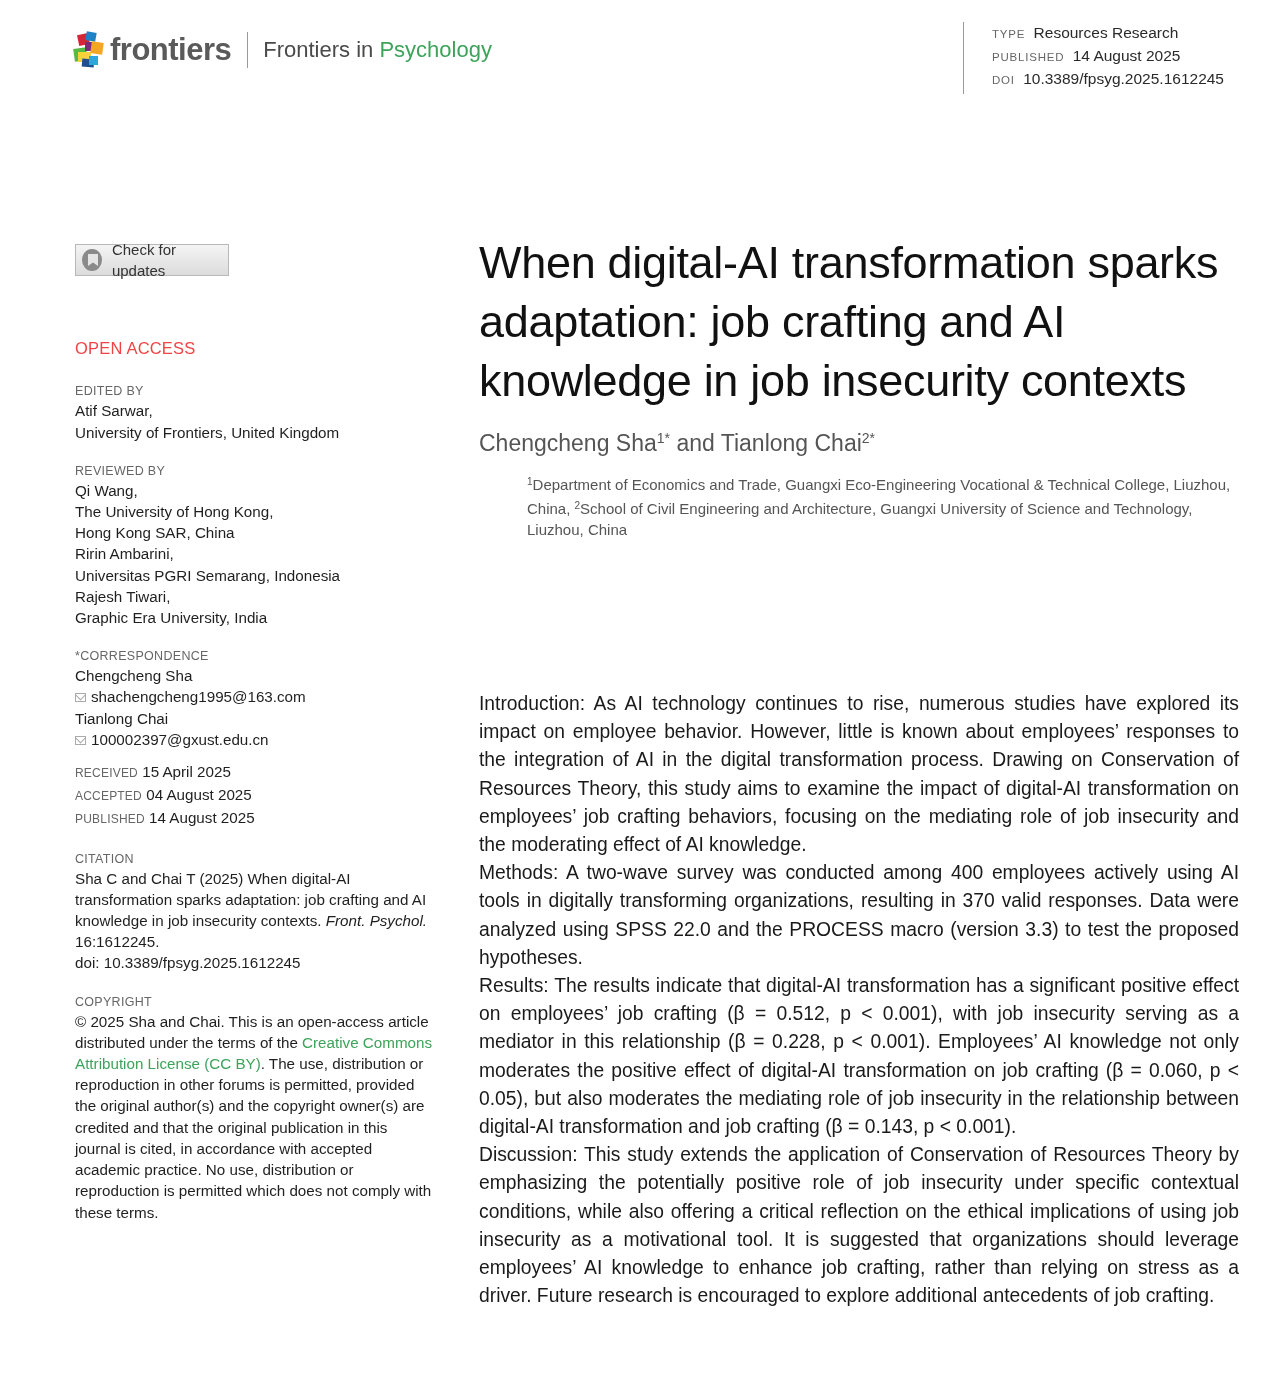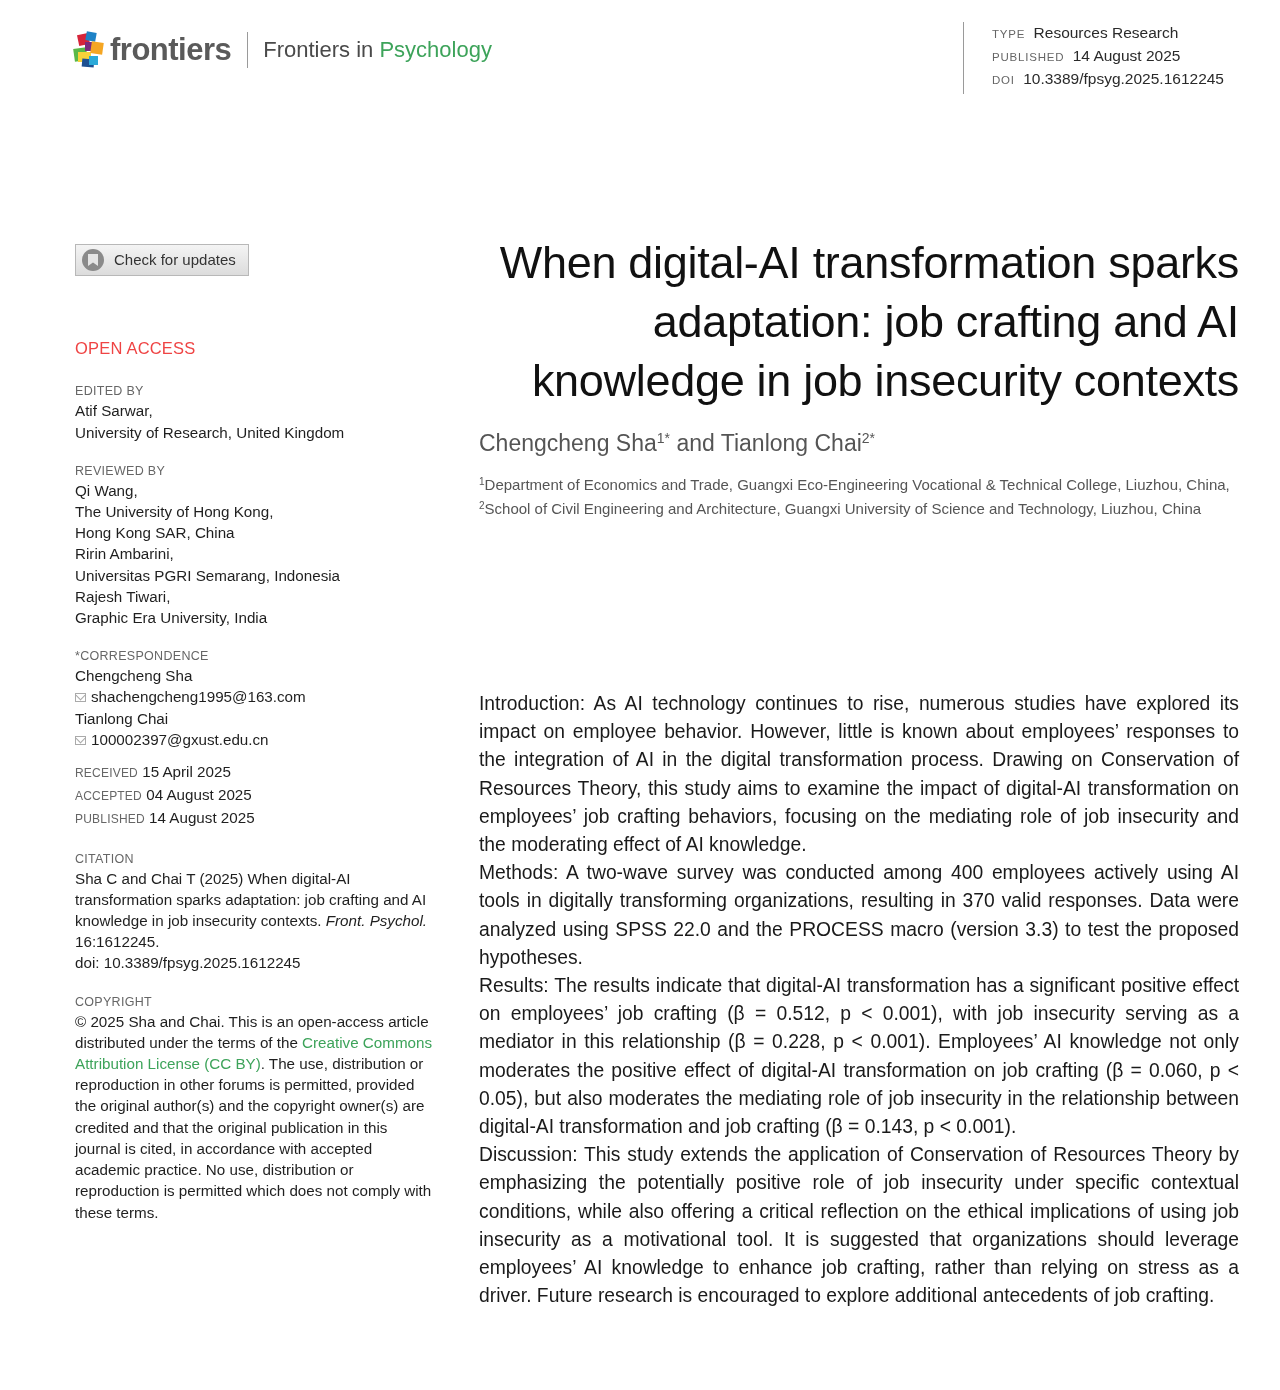--- a/index.html
+++ b/index.html
@@ -22,43 +22,43 @@
   .logo-divider { width: 1px; height: 36px; background: #9a9a9a; margin: 0 15px 0 16px; }
   .journal-name { font-size: 22px; color: #4a4a4a; }
   .journal-name .green { color: #3da35a; }
 
   .meta-box { position: absolute; left: 963px; top: 22px; height: 72px; border-left: 1px solid #9a9a9a; padding-left: 28px; }
   .meta-row { font-size: 15.5px; line-height: 21px; color: #2a2a2a; white-space: nowrap; }
   .meta-key { font-size: 11.5px; letter-spacing: 0.8px; color: #666; text-transform: uppercase; margin-right: 4px; }
 
   
   .sidebar { position: absolute; left: 75px; top: 244px; width: 360px; font-size: 15.2px; line-height: 21.2px; color: #1f1f1f; }
-  .check-btn { display: inline-flex; align-items: center; height: 32px; width: 174px; box-sizing: border-box;
+  .check-btn { display: inline-flex; align-items: center; height: 32px; width: 154px; box-sizing: border-box;
                border: 1px solid #b8b8b8; background: linear-gradient(#f4f4f4, #dcdcdc); padding: 0 6px; cursor: pointer; }
   .check-icon { width: 22px; height: 22px; border-radius: 50%; background: #8a8a8a; position: relative; margin-right: 10px; }
   .check-icon::after { content: ""; position: absolute; left: 6px; top: 5px; width: 10px; height: 12px; background: #e4e4e4;
                        clip-path: polygon(0 0, 100% 0, 100% 100%, 50% 70%, 0 100%); }
   .check-label { font-size: 15px; color: #333; }
   .open-access { margin-top: 62px; font-size: 16.5px; font-weight: 400; letter-spacing: 0.2px; color: #ef4444; }
   .sec-label { font-size: 12.5px; color: #666; letter-spacing: 0.3px; text-transform: uppercase; margin-top: 20px; line-height: 17px; }
   .open-access + .sec-label { margin-top: 24px; }
   .sec-line { display: block; }
   .mail-icon { display: inline-block; width: 11px; height: 9px; border: 1px solid #aaa; position: relative; margin-right: 5px; vertical-align: 0px; box-sizing: border-box; }
   .mail-icon::before { content: ""; position: absolute; left: 1px; top: -2px; width: 6px; height: 6px; border-right: 1px solid #aaa; border-bottom: 1px solid #aaa; transform: rotate(45deg); }
   .date-key { font-size: 12px; color: #666; text-transform: uppercase; letter-spacing: 0.2px; }
   .dates { margin-top: 11px; }
   .italic { font-style: italic; }
   .link-green { color: #3da35a; }
 
   
   .main { position: absolute; left: 479px; top: 233px; width: 760px; }
-  .title { font-size: 45px; line-height: 59px; font-weight: 400; color: #111; letter-spacing: -0.3px; margin: 0; text-align: right; }
+  .title { font-size: 45px; line-height: 59px; font-weight: 400; color: #111; letter-spacing: -0.3px; margin: 0; }
   .authors { margin-top: 20px; font-size: 23px; color: #555; }
   .authors sup { font-size: 14px; vertical-align: 8px; }
-  .affiliations { margin-top: 14px; font-size: 15px; line-height: 21px; color: #555; }
+  .affiliations { margin-top: 14px; font-size: 15px; line-height: 21px; color: #555; margin-left: 48px; }
   .affiliations sup { font-size: 10px; vertical-align: 5px; }
 
   .abstract { position: absolute; left: 479px; top: 690px; width: 760px; font-size: 19.3px; line-height: 28.2px; color: #1a1a1a; text-align: justify; }
   .abstract p { margin: 0; }
   .abstract .head { font-weight: 400; }
 </style>
 </head>
 <body>
 
 <div class="header-logo">
@@ -87,21 +87,21 @@
   <div class="check-btn">
     <span class="check-icon"></span>
     <span class="check-label">Check for updates</span>
   </div>
 
   <div class="open-access">OPEN ACCESS</div>
 
   <div class="sec-label">EDITED BY</div>
   <div>
     <span class="sec-line">Atif Sarwar,</span>
-    <span class="sec-line">University of Research, United Kingdom</span>
+    <span class="sec-line">University of Frontiers, United Kingdom</span>
   </div>
 
   <div class="sec-label">REVIEWED BY</div>
   <div>
     <span class="sec-line">Qi Wang,</span>
     <span class="sec-line">The University of Hong Kong,</span>
     <span class="sec-line">Hong Kong SAR, China</span>
     <span class="sec-line">Ririn Ambarini,</span>
     <span class="sec-line">Universitas PGRI Semarang, Indonesia</span>
     <span class="sec-line">Rajesh Tiwari,</span>

